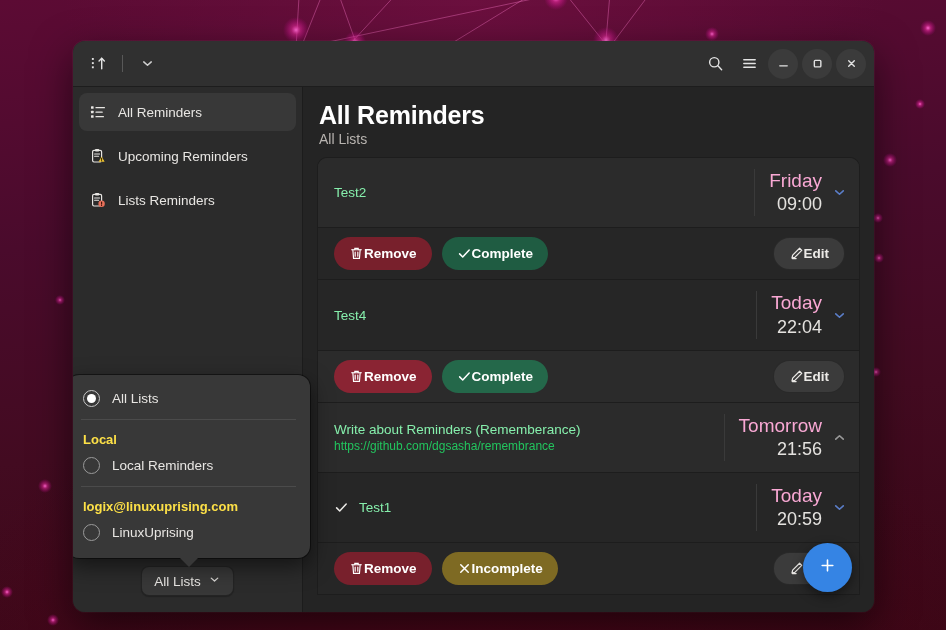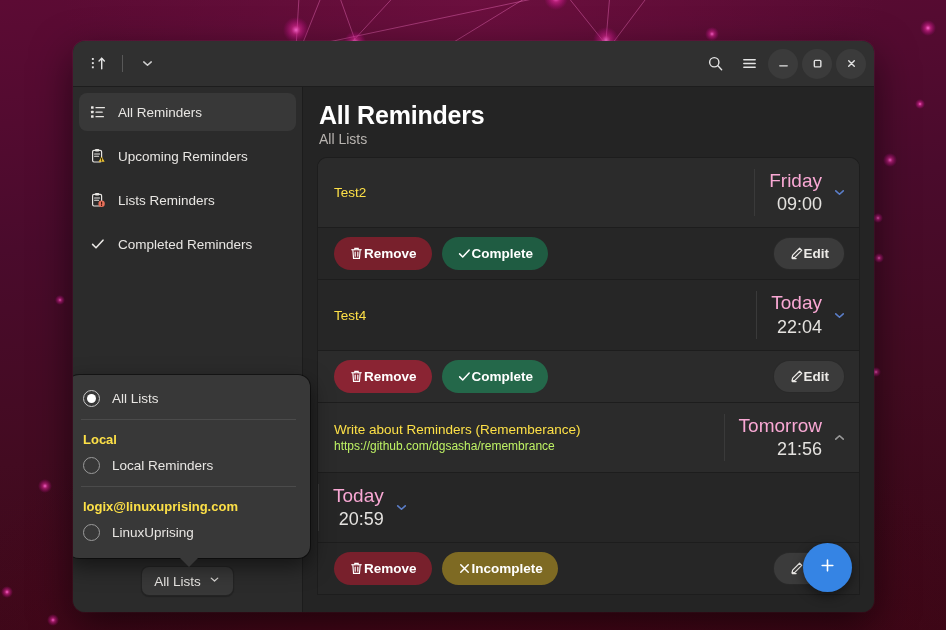--- a/index.html
+++ b/index.html
@@ -184,22 +184,22 @@
     background: #2b2b2b;
   }
   .rem-row.alt { background: #262626; }
   .rem-main {
     flex: 1;
     display: flex; align-items: center; gap: 9px;
     padding: 8px 14px 8px 16px;
     min-width: 0;
   }
   .rem-texts { min-width: 0; }
-  .rem-title { font-size: 13.5px; color: #fde047; white-space: nowrap; overflow: hidden; text-overflow: ellipsis; }
-  .rem-sub { font-size: 12px; color: #bef264; margin-top: 2px; white-space: nowrap; overflow: hidden; text-overflow: ellipsis; }
+  .rem-title { font-size: 13.5px; color: #86efac; white-space: nowrap; overflow: hidden; text-overflow: ellipsis; }
+  .rem-sub { font-size: 12px; color: #22c55e; margin-top: 2px; white-space: nowrap; overflow: hidden; text-overflow: ellipsis; }
   .rem-check { width: 16px; flex: 0 0 16px; color: #eceae7; display: flex; align-items: center; }
 
   .rem-date {
     display: flex; align-items: center; gap: 10px;
     padding: 0 12px 0 14px;
     border-left: 1px solid #3a3a3a;
     margin: 11px 0;
   }
   .date-stack { text-align: right; line-height: 1.28; }
   .date-day { font-size: 19px; color: #f9a8d4; }
@@ -383,28 +383,20 @@
                 <rect x="5" y="1" width="4.2" height="2.4" rx="0.9" fill="#e8e6e3"></rect>
                 <path d="M4.6 6h5M4.6 8.3h4" stroke="#e8e6e3" stroke-width="1.1" stroke-linecap="round"></path>
                 <circle cx="11.6" cy="11.7" r="3.2" fill="#e8705a"></circle>
                 <path d="M11.6 10v2.1" stroke="#3a1208" stroke-width="1.1" stroke-linecap="round"></path>
                 <circle cx="11.6" cy="13.4" r="0.55" fill="#3a1208"></circle>
               </svg>
             </span>
             <span>Lists Reminders</span>
           </div>
 
-          <div class="side-item">
-            <span class="side-ico">
-              <svg width="16" height="16" viewBox="0 0 16 16" fill="none" stroke="#e8e6e3" stroke-width="1.6" stroke-linecap="round" stroke-linejoin="round">
-                <path d="M2.6 8.4l3.4 3.4 7-7.6"></path>
-              </svg>
-            </span>
-            <span>Completed Reminders</span>
-          </div>
 
         </div>
 
         <div id="sidebar-bottom">
           <div id="lists-button">
             <span>All Lists</span>
             <span>
               <svg width="13" height="13" viewBox="0 0 16 16" fill="none" stroke="#d8d6d3" stroke-width="1.6" stroke-linecap="round" stroke-linejoin="round">
                 <path d="M4 6.3l4 3.6 4-3.6"></path>
               </svg>
@@ -562,20 +554,30 @@
               </div>
               <span class="chev" style="color:#9a9a9a">
                 <svg width="15" height="15" viewBox="0 0 16 16" fill="none" stroke="currentColor" stroke-width="1.7" stroke-linecap="round" stroke-linejoin="round">
                   <path d="M4 9.7l4-3.6 4 3.6"></path>
                 </svg>
               </span>
             </div>
           </div>
 
           <div class="rem-row alt">
+            <div class="rem-main">
+              <span class="rem-check">
+                <svg width="15" height="15" viewBox="0 0 16 16" fill="none" stroke="#eceae7" stroke-width="1.6" stroke-linecap="round" stroke-linejoin="round">
+                  <path d="M2.8 8.4l3.3 3.3 6.9-7.4"></path>
+                </svg>
+              </span>
+              <div class="rem-texts">
+                <div class="rem-title">Test1</div>
+              </div>
+            </div>
             <div class="rem-date">
               <div class="date-stack">
                 <div class="date-day">Today</div>
                 <div class="date-time">20:59</div>
               </div>
               <span class="chev">
                 <svg width="15" height="15" viewBox="0 0 16 16" fill="none" stroke="currentColor" stroke-width="1.7" stroke-linecap="round" stroke-linejoin="round">
                   <path d="M4 6.3l4 3.6 4-3.6"></path>
                 </svg>
               </span>

